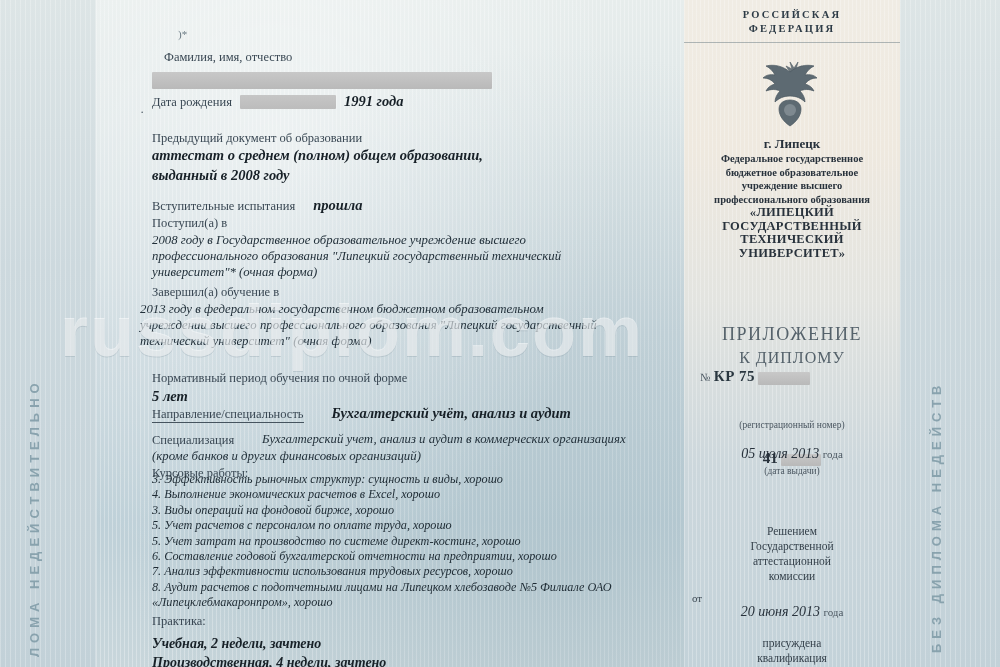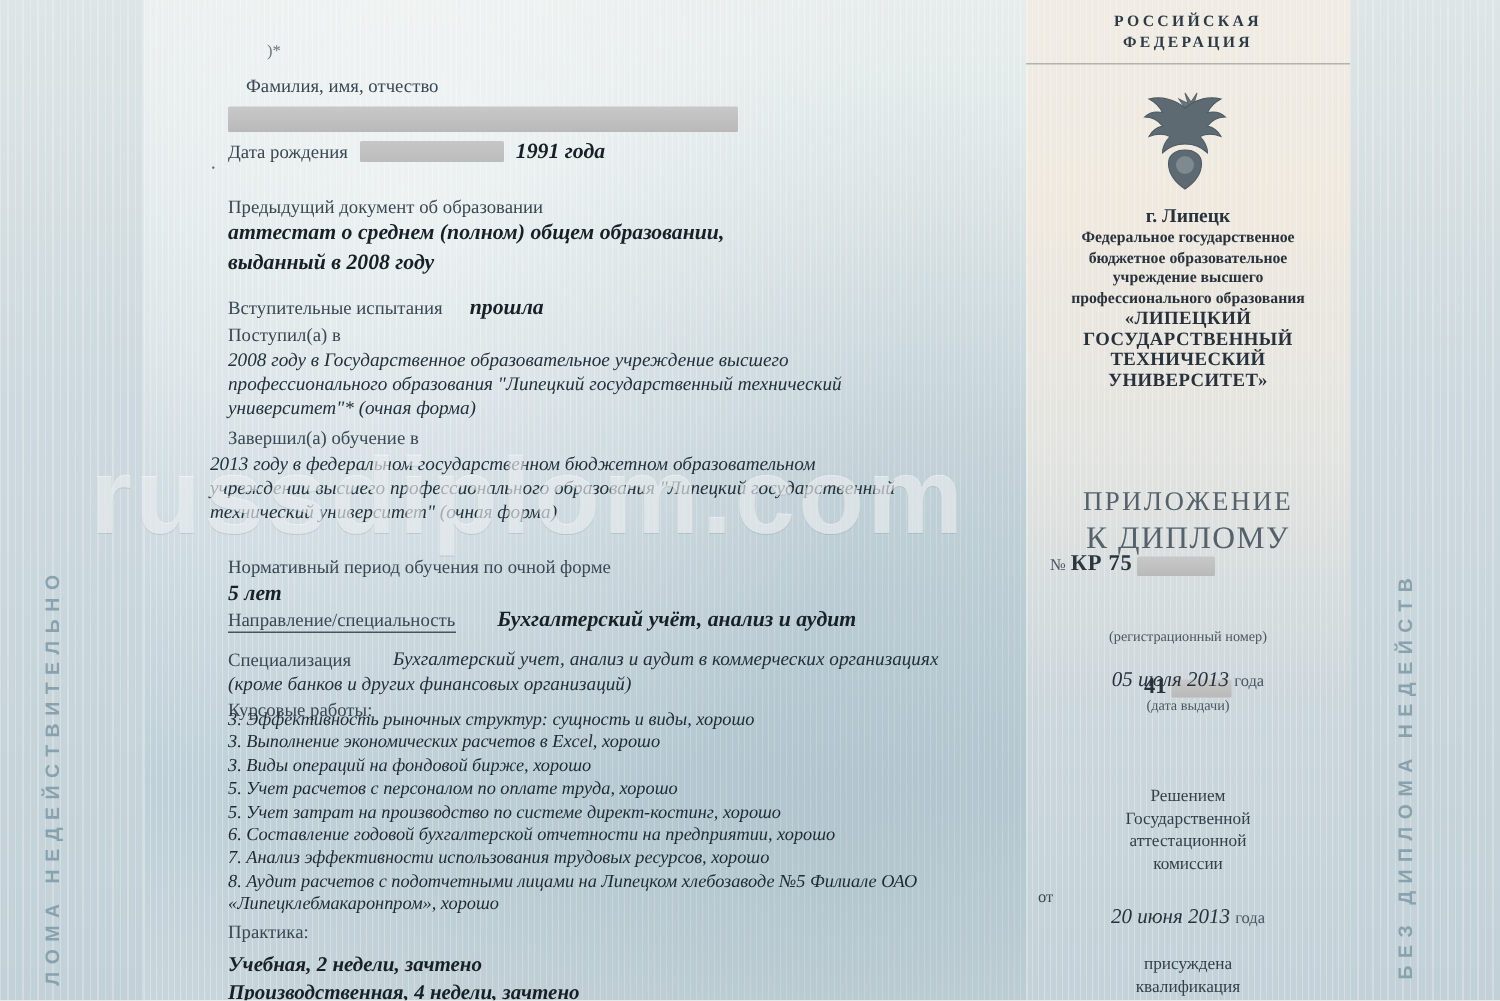--- a/index.html
+++ b/index.html
@@ -140,21 +140,21 @@
   }
   .org .big {
     font-size: 12.5px;
     letter-spacing: 0.3px;
   }
   .pril {
     left: 690px; top: 322px; width: 204px;
     font-size: 18px; letter-spacing: 1.5px; color: #55626b;
     line-height: 24px;
   }
-  .pril .k { font-size: 21px; letter-spacing: 1px; }
+  .pril .k { font-size: 16px; letter-spacing: 1px; }
 
   .num-row {
     position: absolute;
     left: 700px; top: 368px; width: 190px;
     font-size: 13px; color: #2a3740;
   }
   .num-row .nlabel { font-size: 11px; color: #4a5660; }
   .num-row .nval { font-weight: bold; font-size: 15px; letter-spacing: 0.5px; }
 
   .reg {
@@ -411,21 +411,21 @@
   </div>
 
   <div class="m lbl" style="left:152px; top:433px;">Специализация</div>
   <div class="m val-sm" style="left:262px; top:431px; width:420px;">Бухгалтерский учет, анализ и аудит в коммерческих организациях</div>
   <div class="m val-sm" style="left:152px; top:448px; width:520px;">(кроме банков и других финансовых организаций)</div>
 
   <div class="m lbl" style="left:152px; top:466px;">Курсовые работы:</div>
 
   <div class="courses">
     <div>3. Эффективность рыночных структур: сущность и виды, хорошо</div>
-    <div>3. Выполнение экономических расчетов в Excel, хорошо</div>
+    <div>4. Выполнение экономических расчетов в Excel, хорошо</div>
     <div>3. Виды операций на фондовой бирже, хорошо</div>
     <div>5. Учет расчетов с персоналом по оплате труда, хорошо</div>
     <div>5. Учет затрат на производство по системе директ-костинг, хорошо</div>
     <div>6. Составление годовой бухгалтерской отчетности на предприятии, хорошо</div>
     <div>7. Анализ эффективности использования трудовых ресурсов, хорошо</div>
     <div>8. Аудит расчетов с подотчетными лицами на Липецком хлебозаводе №5 Филиале ОАО</div>
     <div>«Липецклебмакаронпром», хорошо</div>
   </div>
 
   <div class="m lbl" style="left:152px; top:614px;">Практика:</div>

